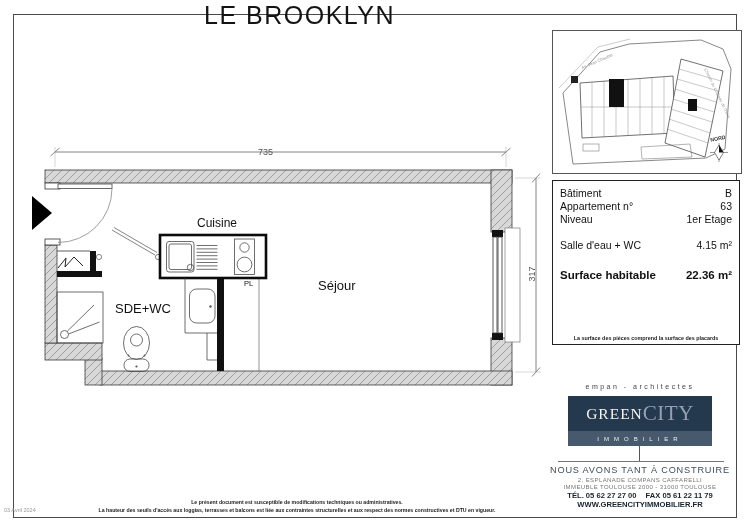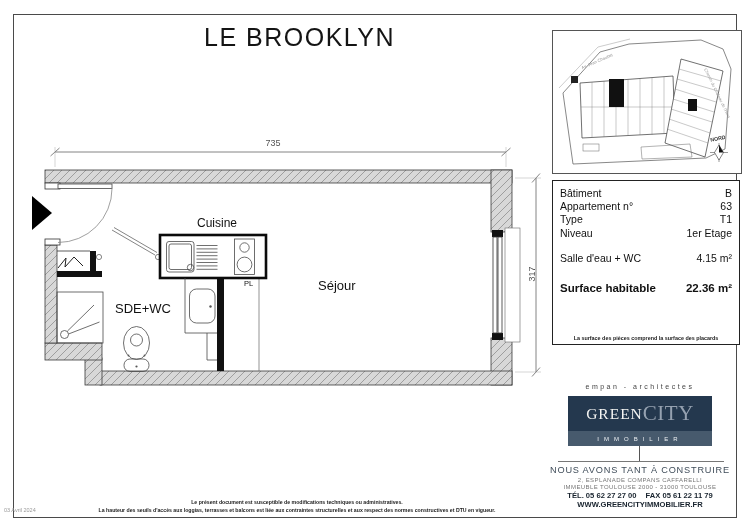--- a/index.html
+++ b/index.html
@@ -1,28 +1,28 @@
 <!DOCTYPE html>
 <html><head>
 <meta charset="utf-8">
 <style>
   html,body{margin:0;padding:0;background:#fff;}
   #sheet{position:relative;width:750px;height:530px;background:#fff;overflow:hidden;
          font-family:"Liberation Sans",sans-serif;color:#111;}
   .abs{position:absolute;}
   #page-border{left:13px;top:14px;width:722px;height:502px;border:1px solid #4a4a4a;}
-  #title{left:204px;top:23px;font-size:25px;letter-spacing:1.5px;color:#141414;white-space:nowrap;}
+  #title{left:204px;top:1px;font-size:25px;letter-spacing:1.5px;color:#141414;white-space:nowrap;}
   
   .plan-label{white-space:nowrap;color:#111;}
   #lbl-cuisine{left:197px;top:216px;font-size:12px;}
   #lbl-sejour{left:318px;top:278px;font-size:13px;}
   #lbl-sde{left:115px;top:301px;font-size:13px;}
   #lbl-pl{left:244px;top:279px;font-size:7.5px;}
   .dim{color:#555;font-size:9px;}
-  #dim-w{left:258px;top:138px;width:30px;text-align:center;}
+  #dim-w{left:258px;top:147px;width:30px;text-align:left;}
   #dim-h{left:517px;top:269px;width:30px;text-align:center;transform:rotate(-90deg);}
   
   #site-box{left:552px;top:30px;width:188px;height:142px;border:1px solid #555;background:#fff;}
   
   #info-box{left:552px;top:180px;width:188px;height:165px;border:1.5px solid #222;background:#fff;box-sizing:border-box;}
   .info-rows{padding:6px 7px 0 7px;}
   .irow{display:flex;justify-content:space-between;font-size:10.5px;line-height:13.2px;gap:19px;}
   .irow.area{line-height:16px;}
   .gap10{height:10px;}
   .gap16{height:16px;}
@@ -199,24 +199,20 @@
     <div class="info-rows">
       <div class="irow">
           <span>Bâtiment</span>
           <span>B</span>
         </div>
       <div class="irow">
           <span>Appartement n°</span>
           <span>63</span>
         </div>
       <div class="irow">
-          <span>Type</span>
-          <span>T1</span>
-        </div>
-      <div class="irow">
           <span>Niveau</span>
           <span>1er Etage</span>
         </div>
       <div class="gap10"></div>
       <div class="irow area">
           <span>Salle d'eau + WC</span>
           <span>4.15 m²</span>
         </div>
       <div class="gap16"></div>
       <div class="irow total">

